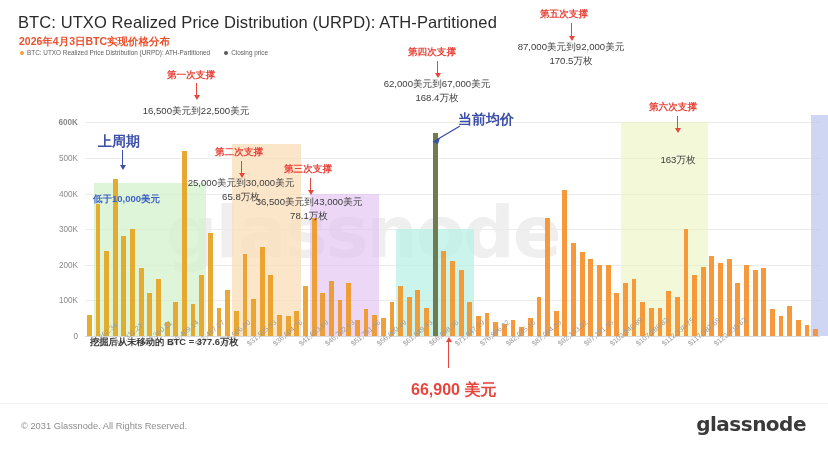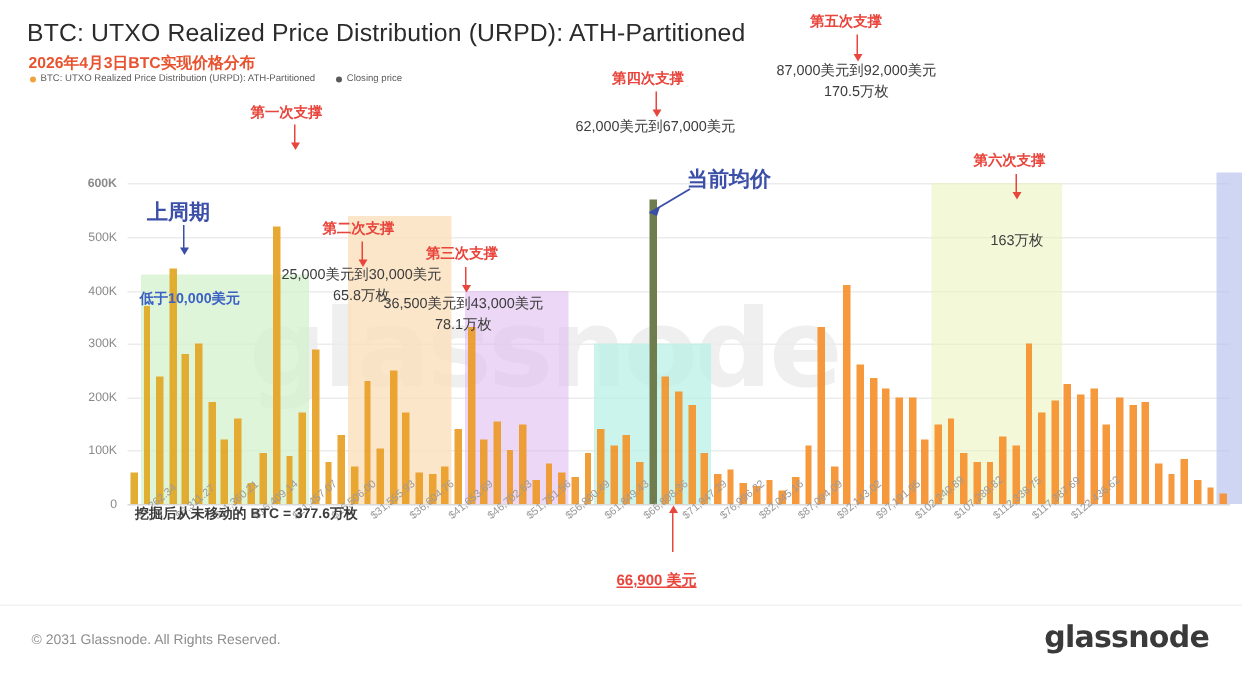--- a/index.html
+++ b/index.html
@@ -77,21 +77,21 @@
   }
 
   
   .price-marker { position:absolute; width:1.3px; background:#e8453c; }
   .price-marker::before{
     content:''; position:absolute; top:-4px; left:50%; transform:translateX(-50%);
     border-left:3px solid transparent; border-right:3px solid transparent;
     border-bottom:5px solid #e8453c;
   }
   .price-label {
-    position:absolute; font-size:10px; color:#e8453c; font-weight:700; white-space:nowrap;text-decoration:underline;
+    position:absolute; font-size:16px; color:#e8453c; font-weight:700; white-space:nowrap;
   }
   .mined-note {
     position:absolute; font-size:9.3px; color:#3c3c3c; font-weight:700; white-space:nowrap;
   }
 
   
   .footer-sep { position:absolute; left:0; top:403px; width:828px; height:1px; background:#f2f2f2; }
   .copyright { position:absolute; left:21px; top:421px; font-size:9.3px; color:#8e8e8e; white-space:nowrap; }
   .brand {
     position:absolute; right:22px; top:412px; font-size:20px; font-weight:700;
@@ -251,34 +251,36 @@
       <div class="xtick" style="left: 600.971px; top: 233px;">$117,387.69</div>
       <div class="xtick" style="left: 626.912px; top: 233px;">$122,436.62</div>
     </div>
 
   <div class="ann ann-blue" style="left:98px; top:133px;">上周期</div>
   <div class="arrow-v blue" style="left:122px; top:150px; height:16px;"></div>
   <div class="ann ann-blue-sm" style="left:93px; top:193px;">低于10,000美元</div>
 
   <div class="ann ann-red" style="left:167px; top:69px;">第一次支撑</div>
   <div class="arrow-v" style="left:196px; top:83px; height:13px;"></div>
+  <div class="ann ann-txt" style="left:136px; top:105px; width:120px;">16,500美元到22,500美元</div>
 
   <div class="ann ann-red" style="left:215px; top:146px;">第二次支撑</div>
   <div class="arrow-v" style="left:241px; top:161px; height:13px;"></div>
   <div class="ann ann-txt" style="left:181px; top:177px; width:120px;">25,000美元到30,000美元</div>
   <div class="ann ann-txt" style="left:181px; top:191px; width:120px;">65.8万枚</div>
 
   <div class="ann ann-red" style="left:284px; top:163px;">第三次支撑</div>
   <div class="arrow-v" style="left:310px; top:178px; height:13px;"></div>
   <div class="ann ann-txt" style="left:249px; top:196px; width:120px;">36,500美元到43,000美元</div>
   <div class="ann ann-txt" style="left:249px; top:210px; width:120px;">78.1万枚</div>
 
   <div class="ann ann-red" style="left:408px; top:46px;">第四次支撑</div>
   <div class="arrow-v" style="left:437px; top:61px; height:13px;"></div>
   <div class="ann ann-txt" style="left:377px; top:78px; width:120px;">62,000美元到67,000美元</div>
+  <div class="ann ann-txt" style="left:377px; top:92px; width:120px;">168.4万枚</div>
 
   <div class="ann ann-red" style="left:540px; top:8px;">第五次支撑</div>
   <div class="arrow-v" style="left:571px; top:23px; height:14px;"></div>
   <div class="ann ann-txt" style="left:511px; top:41px; width:120px;">87,000美元到92,000美元</div>
   <div class="ann ann-txt" style="left:511px; top:55px; width:120px;">170.5万枚</div>
 
   <div class="ann ann-red" style="left:649px; top:101px;">第六次支撑</div>
   <div class="arrow-v" style="left:677px; top:116px; height:13px;"></div>
   <div class="ann ann-txt" style="left:608px; top:154px; width:140px;">163万枚</div>
 

